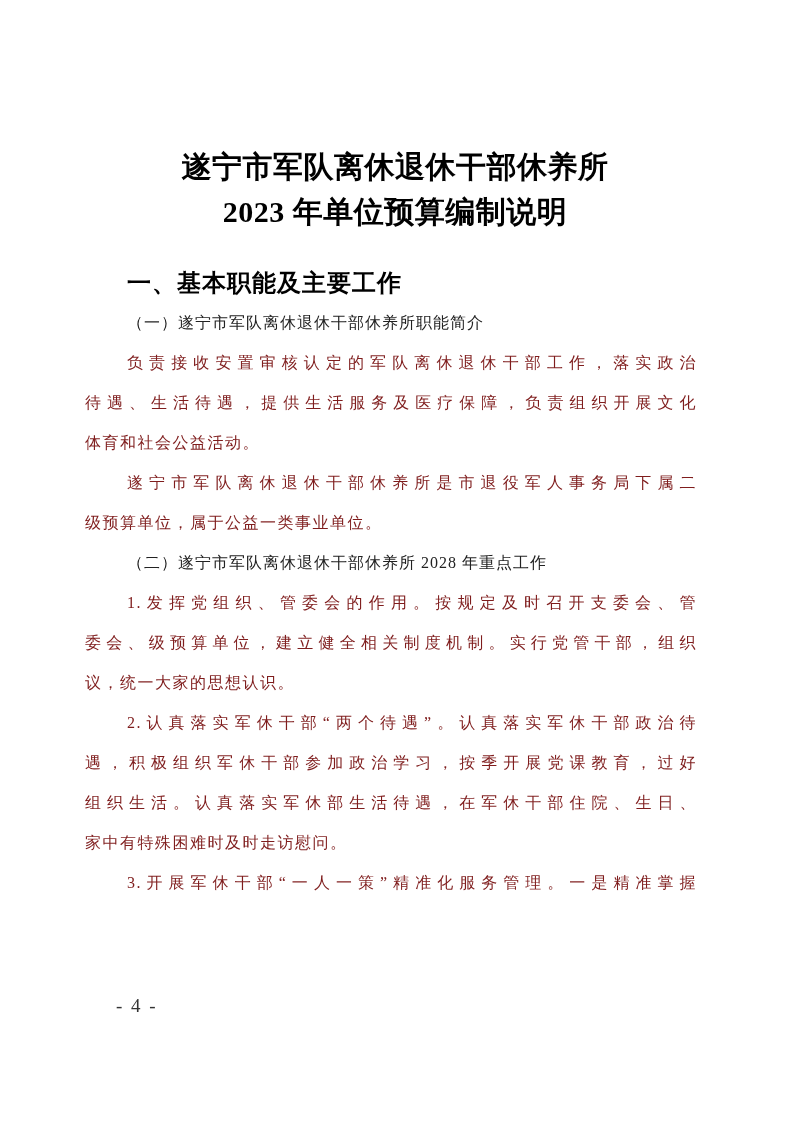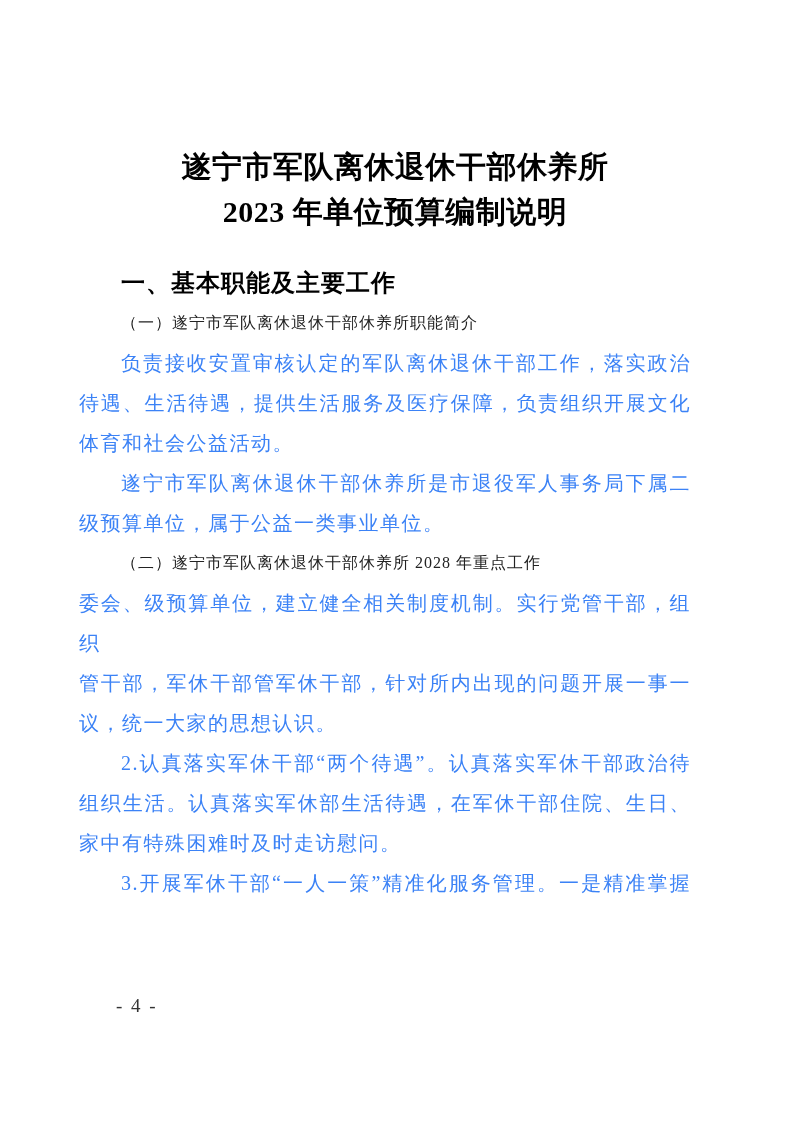--- a/index.html
+++ b/index.html
@@ -25,21 +25,21 @@
     font-family: "Liberation Serif", serif;
     font-weight: bold;
     font-size: 30px;
     line-height: 45px;
     color: #000000;
     letter-spacing: 0.5px;
   }
   .content {
     position: absolute;
     top: 263px;
-    left: 79px;
+    left: 85px;
     width: 612px;
   }
   .ln {
     line-height: 40px;
     white-space: pre-wrap;
   }
   .ln.ind {
     text-indent: 42px;
   }
   .ln.full {
@@ -55,23 +55,23 @@
     color: #000000;
   }
   .ln.h2 {
     font-family: Liberation Serif, serif;
     font-size: 16px;
     letter-spacing: 1px;
     color: #222222;
   }
   .ln.body {
     font-family: "Liberation Serif", serif;
-    font-size: 20px;
+    font-size: 16px;
     letter-spacing: 1.5px;
-    color: #3b82f6;
+    color: #7f1d1d;
   }
   .page-footer {
     position: absolute;
     top: 995px;
     left: 116px;
     font-family: "Liberation Serif", serif;
     font-size: 19px;
     letter-spacing: 2px;
     color: #333333;
   }
@@ -88,24 +88,25 @@
 
   <div class="content">
     <div class="ln h1 ind">一、基本职能及主要工作</div>
     <div class="ln h2 ind">（一）遂宁市军队离休退休干部休养所职能简介</div>
     <div class="ln body ind full">负责接收安置审核认定的军队离休退休干部工作，落实政治</div>
     <div class="ln body full">待遇、生活待遇，提供生活服务及医疗保障，负责组织开展文化</div>
     <div class="ln body">体育和社会公益活动。</div>
     <div class="ln body ind full">遂宁市军队离休退休干部休养所是市退役军人事务局下属二</div>
     <div class="ln body">级预算单位，属于公益一类事业单位。</div>
     <div class="ln h2 ind">（二）遂宁市军队离休退休干部休养所 2028 年重点工作</div>
+    <div class="ln body ind full">1.发挥党组织、管委会的作用。按规定及时召开支委会、管</div>
     <div class="ln body full">委会、级预算单位，建立健全相关制度机制。实行党管干部，组织</div>
-    <div class="ln body full">管干部，军休干部管军休干部，针对所内出现的问题开展一事一</div>
     <div class="ln body">议，统一大家的思想认识。</div>
     <div class="ln body ind full">2.认真落实军休干部“两个待遇”。认真落实军休干部政治待</div>
+    <div class="ln body full">遇，积极组织军休干部参加政治学习，按季开展党课教育，过好</div>
     <div class="ln body full">组织生活。认真落实军休部生活待遇，在军休干部住院、生日、</div>
     <div class="ln body">家中有特殊困难时及时走访慰问。</div>
     <div class="ln body ind full">3.开展军休干部“一人一策”精准化服务管理。一是精准掌握</div>
   </div>
 
   <div class="page-footer">- 4 -</div>
 
 </div>
 
 </body></html>

